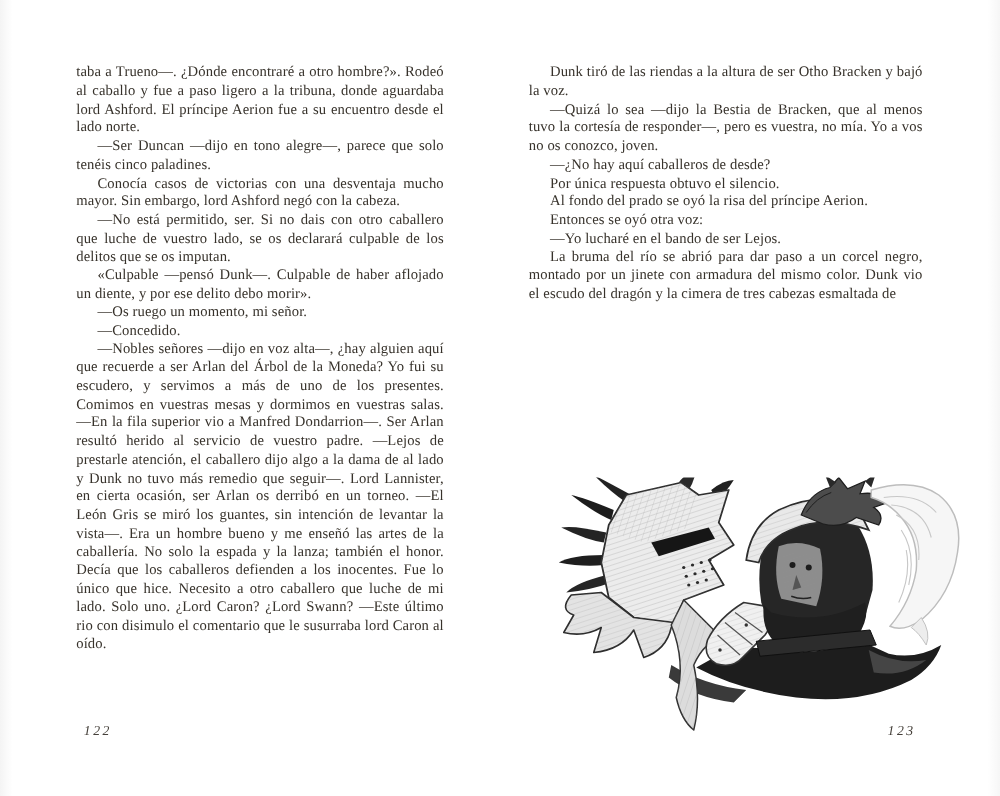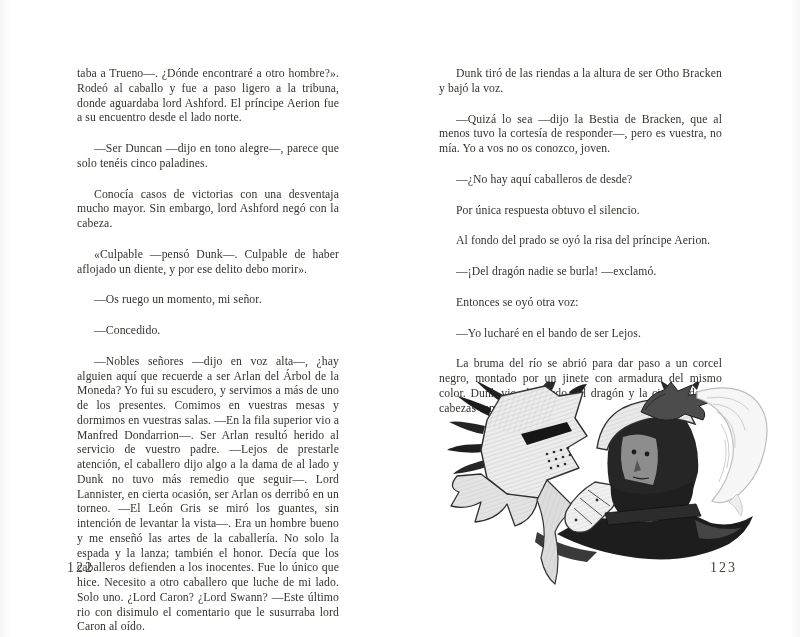--- a/index.html
+++ b/index.html
@@ -16,57 +16,57 @@
   .page.left{left:0;width:400px}
   .page.right{left:400px;width:400px}
   .textblock{
     position:absolute;top:51px;
     font-size:11.7px;line-height:14.75px;
     text-align:justify;text-justify:inter-word;
     letter-spacing:0.1px;
   }
   #left-text{left:61px;width:294px}
   #right-text{left:23px;width:315px}  
-  .textblock p{margin:16px;text-indent:17px}
+  .textblock p{margin:0;text-indent:17px}
   .textblock p.noindent{text-indent:0}
   .folio{
-    position:absolute;top:560px;
-    font-size:14px;letter-spacing:2px;color:#45403a;
+    position:absolute;top:579px;
+    font-size:11px;letter-spacing:2px;color:#45403a;font-style:italic;
   }
   #folio-left{left:67px}
   #folio-right{left:310px}
   .illustration{position:absolute;left:45px;top:382px;width:332px;height:208px}
 </style>
 </head>
 <body>
 
 <div class="photo-edge left"></div>
 <div class="photo-edge right"></div>
 
 <div class="page left">
   <div id="left-text" class="textblock">
       <p class="noindent">taba a Trueno—. ¿Dónde encontraré a otro hombre?». Rodeó al caballo y fue a paso ligero a la tribuna, donde aguardaba lord Ashford. El príncipe Aerion fue a su encuentro desde el lado norte.</p>
       <p>—Ser Duncan —dijo en tono alegre—, parece que solo tenéis cinco paladines.</p>
       <p>Conocía casos de victorias con una desventaja mucho mayor. Sin embargo, lord Ashford negó con la cabeza.</p>
+      <p>—No está permitido, ser. Si no dais con otro caballero que luche de vuestro lado, se os declarará culpable de los delitos que se os imputan.</p>
       <p>«Culpable —pensó Dunk—. Culpable de haber aflojado un diente, y por ese delito debo morir».</p>
       <p>—Os ruego un momento, mi señor.</p>
       <p>—Concedido.</p>
       <p>—Nobles señores —dijo en voz alta—, ¿hay alguien aquí que recuerde a ser Arlan del Árbol de la Moneda? Yo fui su escudero, y servimos a más de uno de los presentes. Comimos en vuestras mesas y dormimos en vuestras salas. —En la fila superior vio a Manfred Dondarrion—. Ser Arlan resultó herido al servicio de vuestro padre. —Lejos de prestarle atención, el caballero dijo algo a la dama de al lado y Dunk no tuvo más remedio que seguir—. Lord Lannister, en cierta ocasión, ser Arlan os derribó en un torneo. —El León Gris se miró los guantes, sin intención de levantar la vista—. Era un hombre bueno y me enseñó las artes de la caballería. No solo la espada y la lanza; también el honor. Decía que los caballeros defienden a los inocentes. Fue lo único que hice. Necesito a otro caballero que luche de mi lado. Solo uno. ¿Lord Caron? ¿Lord Swann? —Este último rio con disimulo el comentario que le susurraba lord Caron al oído.</p>
     </div>
   <div id="folio-left" class="folio">122</div>
 </div>
 
 <div class="page right">
   <div id="right-text" class="textblock">
       <p>Dunk tiró de las riendas a la altura de ser Otho Bracken y bajó la voz.</p>
       <p>—Quizá lo sea —dijo la Bestia de Bracken, que al menos tuvo la cortesía de responder—, pero es vuestra, no mía. Yo a vos no os conozco, joven.</p>
       <p>—¿No hay aquí caballeros de desde?</p>
       <p>Por única respuesta obtuvo el silencio.</p>
       <p>Al fondo del prado se oyó la risa del príncipe Aerion.</p>
-      <p>—¡Del dragón nadie se burla! —exclamó.</p>
       <p>Entonces se oyó otra voz:</p>
       <p>—Yo lucharé en el bando de ser Lejos.</p>
       <p>La bruma del río se abrió para dar paso a un corcel negro, montado por un jinete con armadura del mismo color. Dunk vio el escudo del dragón y la cimera de tres cabezas esmaltada de</p>
     </div>
 
   <svg class="illustration" viewBox="0 0 332 208" xmlns="http://www.w3.org/2000/svg" aria-hidden="true">
     <defs>
       <pattern id="hatch" width="4" height="4" patternUnits="userSpaceOnUse" patternTransform="rotate(72)">
         <line x1="0" y1="0" x2="0" y2="4" stroke="#8f8f8f" stroke-width="0.7"></line>
       </pattern>

